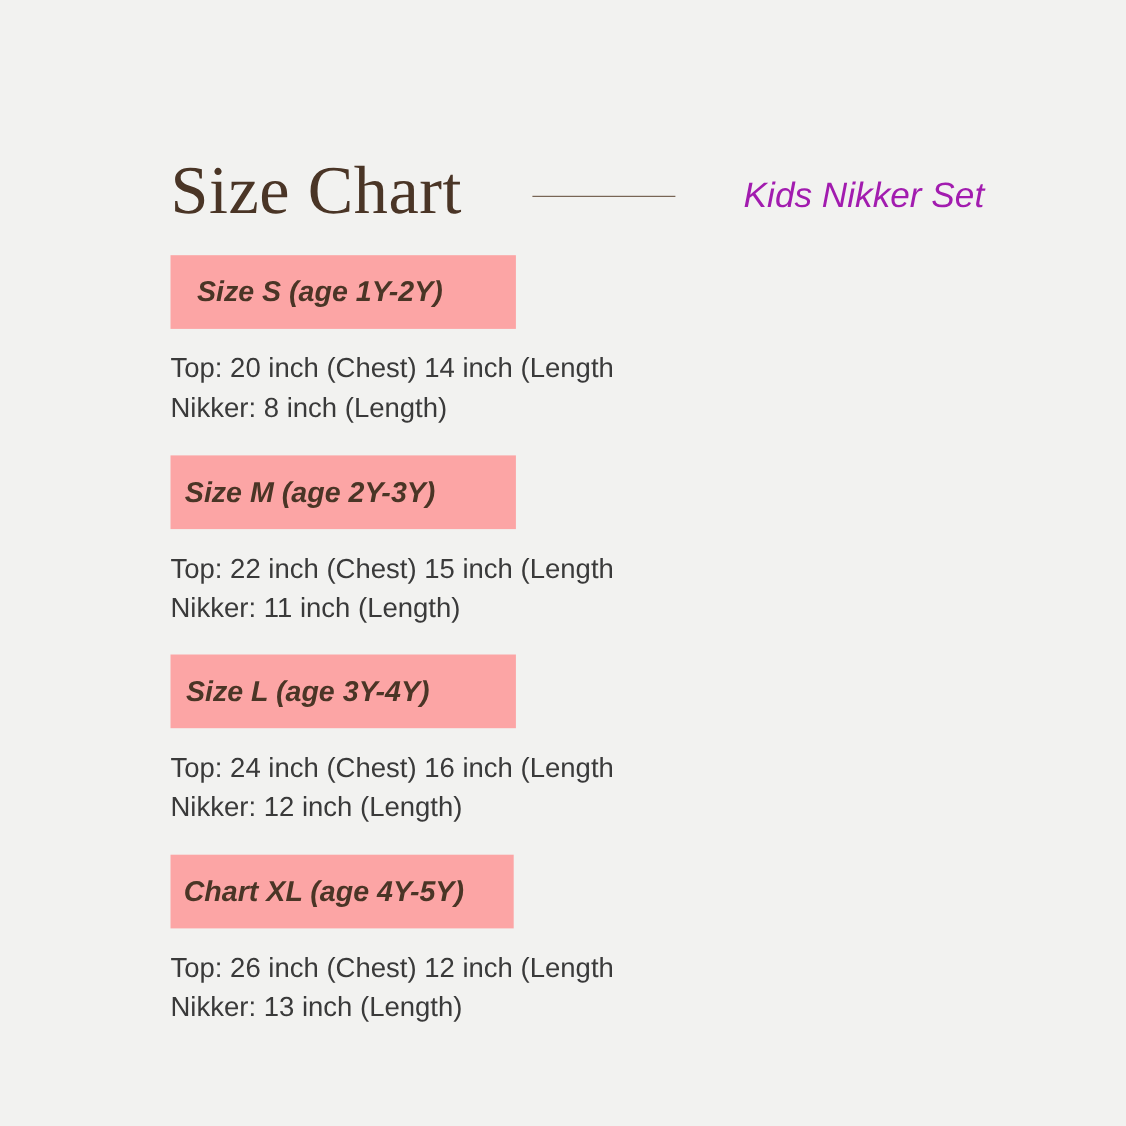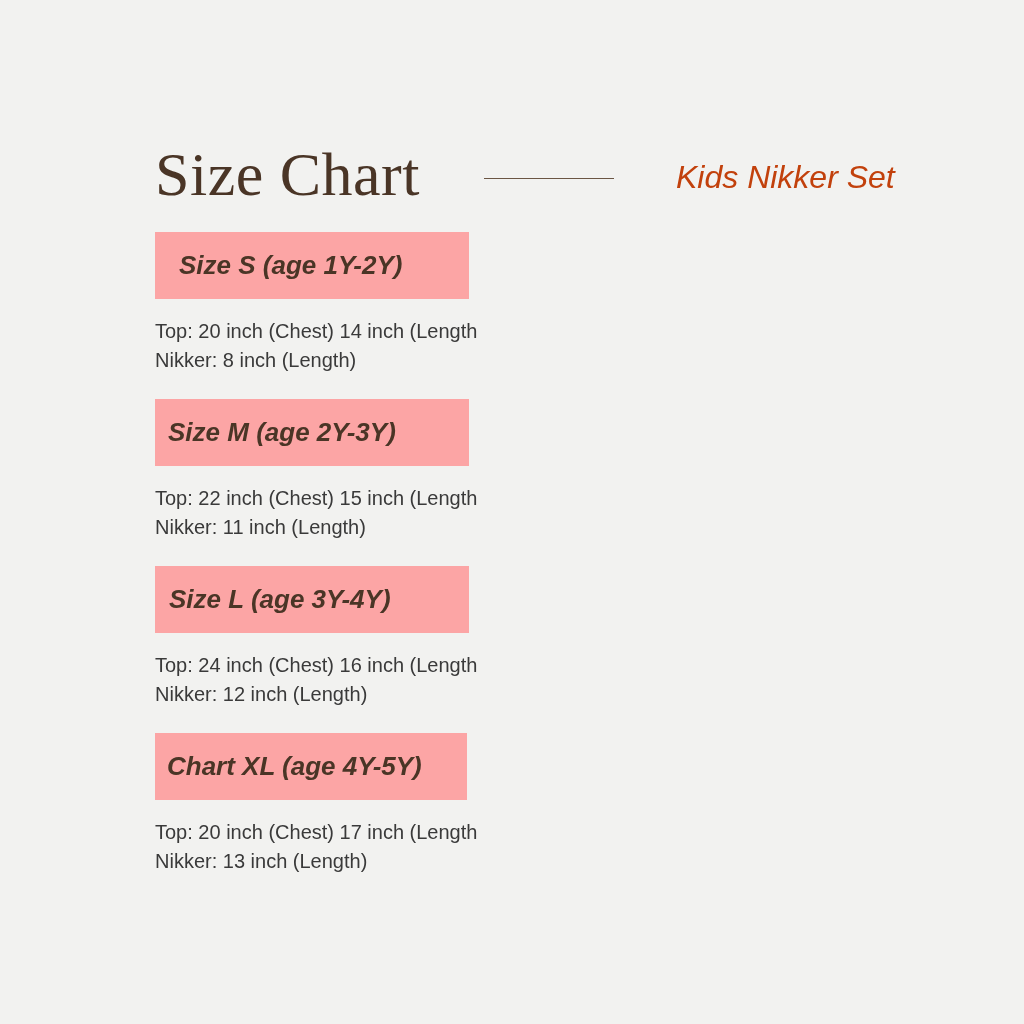--- a/index.html
+++ b/index.html
@@ -40,21 +40,21 @@
   .rule {
     flex: 0 0 130px;
     height: 1px;
     background: #6b5644;
     margin: 8px 22px 0 24px;
   }
   .subtitle {
     font-family: "Liberation Sans", sans-serif;
     font-style: italic;
     font-size: 32px;
-    color: #c2410c;
+    color: #a21caf;
     white-space: nowrap;
     margin-top: 6px;
   }
   .sizes {
     position: absolute;
     left: 155px;
     top: 232px;
     width: 780px;
   }
   .size-block {
@@ -70,21 +70,21 @@
     padding: 18px 24px 18px 24px;
     box-sizing: border-box;
   }
   .size-head.w1 { width: 314px; }
   .size-head.w2 { width: 314px; padding-left: 13px; }
   .size-head.w3 { width: 314px; padding-left: 14px; }
   .size-head.w4 { width: 312px; padding-left: 12px; }
   .size-lines {
     margin-top: 18px;
     color: #3a3a3a;
-    font-size: 20px;
+    font-size: 25px;
     line-height: 1.45;
   }
   .size-lines div {
     white-space: nowrap;
   }
   .sp-1 { margin-bottom: 24px; }
   .sp-2 { margin-bottom: 24px; }
   .sp-3 { margin-bottom: 24px; }
 </style>
 </head>
@@ -120,19 +120,19 @@
       <div class="size-head w3">Size L (age 3Y-4Y)</div>
       <div class="size-lines sp-3">
         <div>Top: 24 inch (Chest)  16 inch (Length</div>
         <div>Nikker: 12 inch (Length)</div>
       </div>
     </div>
 
     <div class="size-block">
       <div class="size-head w4">Chart XL (age 4Y-5Y)</div>
       <div class="size-lines">
-        <div>Top: 20 inch (Chest)  17 inch (Length</div>
+        <div>Top: 26 inch (Chest)  12 inch (Length</div>
         <div>Nikker: 13 inch (Length)</div>
       </div>
     </div>
 
   </div>
 </div>
 
 </body></html>

